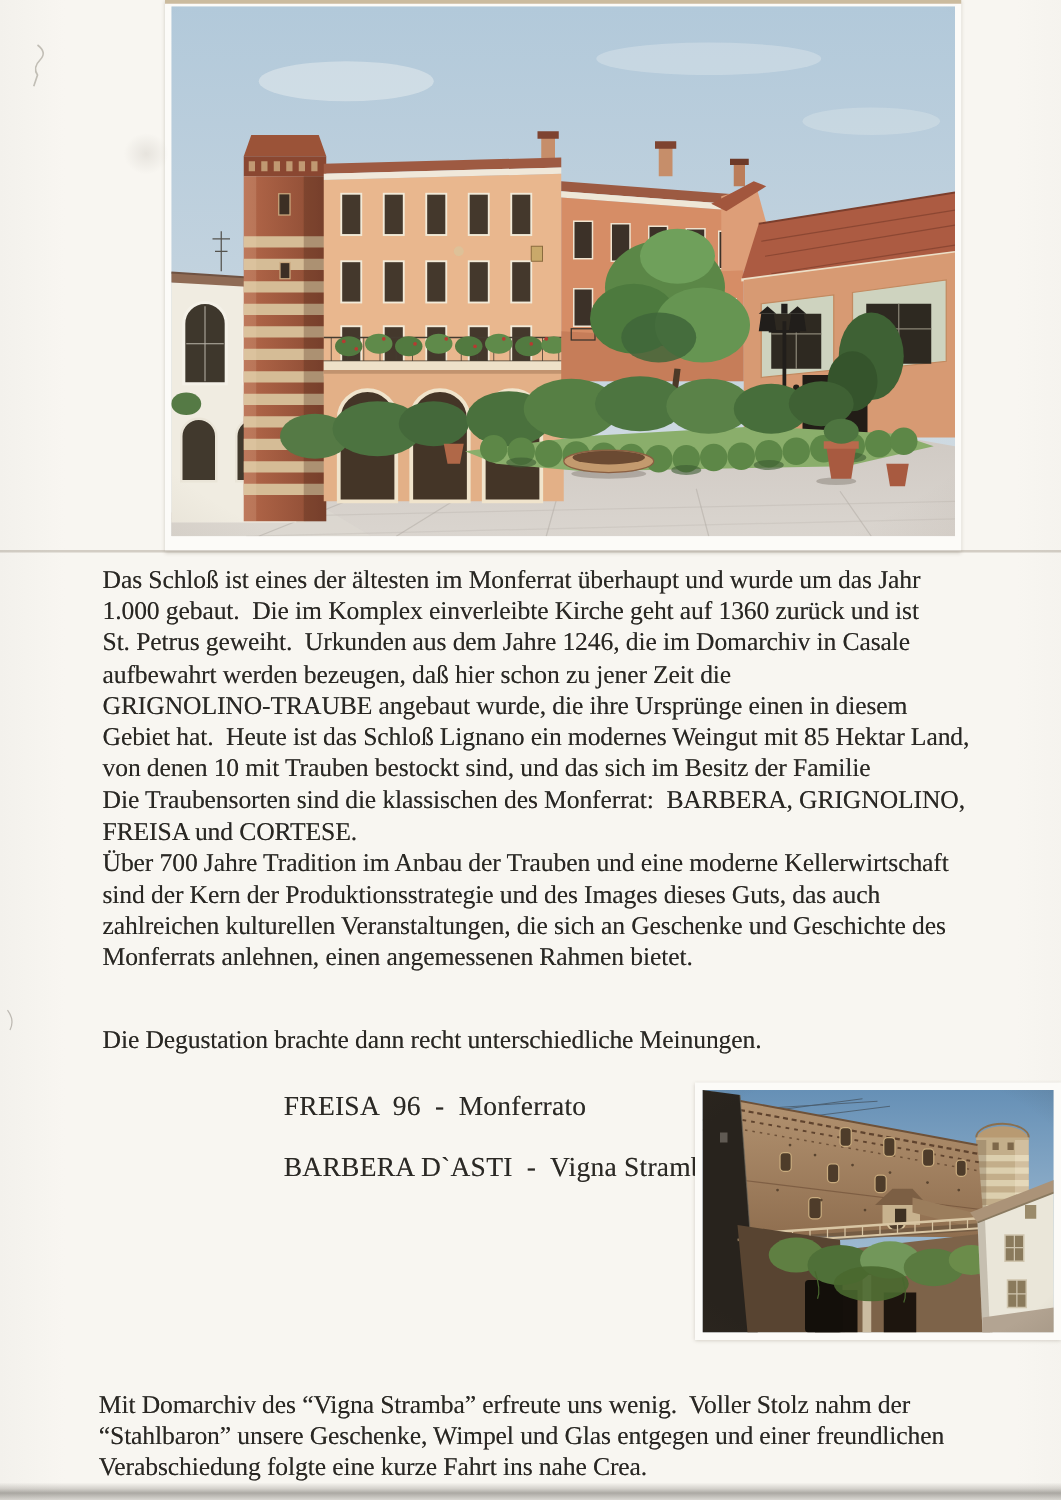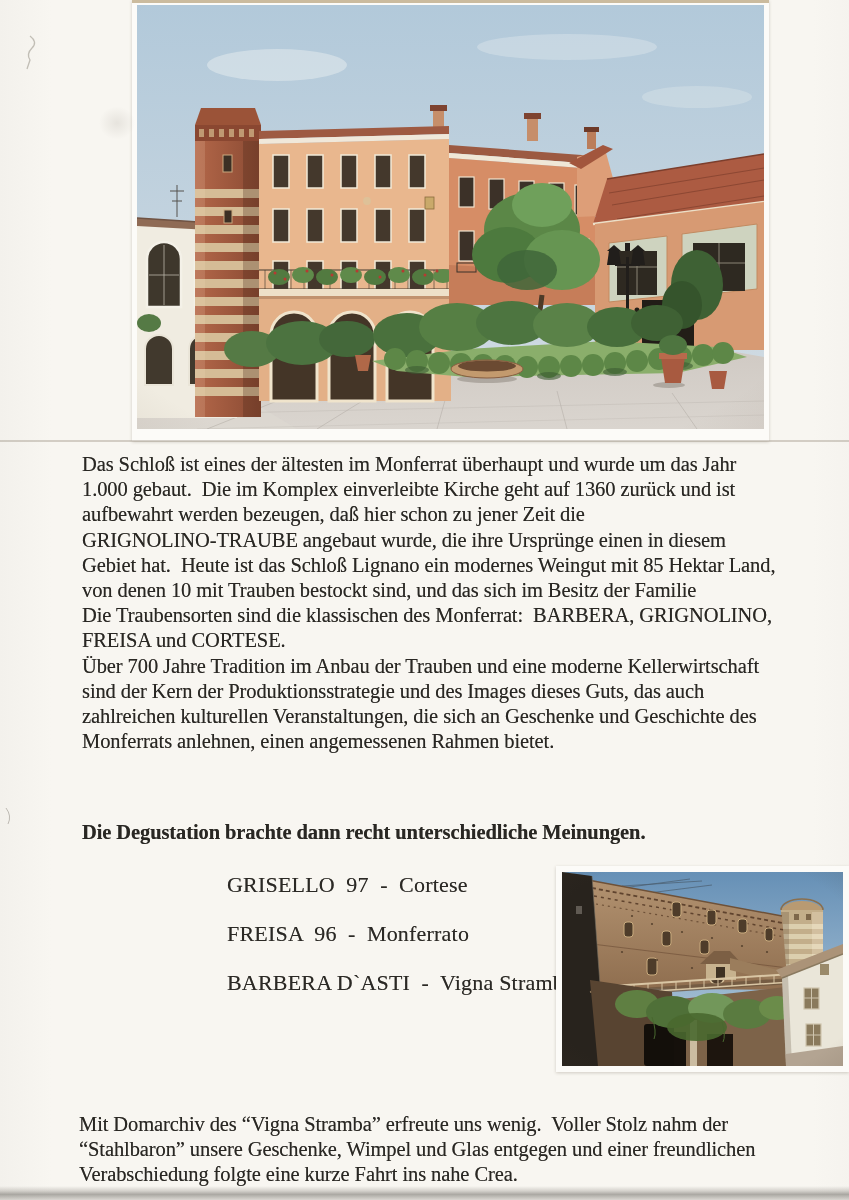--- a/index.html
+++ b/index.html
@@ -16,21 +16,21 @@
   .photo-two-wrap svg{position:absolute;left:6px;top:6px;}
   .scan-fold{position:absolute;left:0;top:440px;width:849px;height:2px;background:rgba(150,140,124,.38);}
   .bottom-band{position:absolute;left:0;top:1186px;width:849px;height:14px;
     background:linear-gradient(180deg,rgba(120,115,108,0) 0%,rgba(120,115,108,.28) 35%,rgba(95,92,86,.5) 60%,rgba(140,136,130,.28) 100%);}
   .smudge{position:absolute;left:92px;top:100px;width:50px;height:46px;border-radius:50%;
     background:radial-gradient(closest-side,rgba(140,132,120,.16),rgba(140,132,120,0) 72%);}
   .artifact{position:absolute;}
   .text-main{position:absolute;left:82px;top:452px;width:700px;}
   .body-line{white-space:pre;font-size:20.5px;line-height:25.2px;color:#292723;
     text-shadow:0 0 .5px rgba(40,38,34,.55);letter-spacing:-0.1px;}
-  .degustation{position:absolute;left:82px;top:820px;width:700px;font-weight:bold;}
+  .degustation{position:absolute;left:82px;top:820px;width:700px;}
   .wine-list{position:absolute;left:227px;top:861px;width:330px;}
   .wine-line{white-space:pre;font-size:22px;line-height:48.8px;color:#2b2925;
     text-shadow:0 0 .5px rgba(40,38,34,.5);letter-spacing:0.2px;}
   .closing{position:absolute;left:79px;top:1112px;width:720px;}
 </style>
 </head>
 <body>
 
 <div class="page">
 
@@ -347,20 +347,21 @@
     <path d="M22,4 q8,6 2,12 q-6,6 -2,12 l-3,9" stroke="#aba69c" stroke-width="1.3" fill="none" opacity="0.7"></path>
   </svg>
   <svg class="artifact" style="left:2px;top:806px" width="16" height="26">
     <path d="M4,2 q6,8 2,16" stroke="#9a958c" stroke-width="1" fill="none" opacity="0.6"></path>
   </svg>
 
   <div class="text-main">
     <div>
         <div class="body-line">Das Schloß ist eines der ältesten im Monferrat überhaupt und wurde um das Jahr</div>
         <div class="body-line">1.000 gebaut.  Die im Komplex einverleibte Kirche geht auf 1360 zurück und ist</div>
+        <div class="body-line">St. Petrus geweiht.  Urkunden aus dem Jahre 1246, die im Domarchiv in Casale</div>
         <div class="body-line">aufbewahrt werden bezeugen, daß hier schon zu jener Zeit die</div>
         <div class="body-line">GRIGNOLINO-TRAUBE angebaut wurde, die ihre Ursprünge einen in diesem</div>
         <div class="body-line">Gebiet hat.  Heute ist das Schloß Lignano ein modernes Weingut mit 85 Hektar Land,</div>
         <div class="body-line">von denen 10 mit Trauben bestockt sind, und das sich im Besitz der Familie</div>
       </div>
     <div>
         <div class="body-line">Die Traubensorten sind die klassischen des Monferrat:  BARBERA, GRIGNOLINO,</div>
         <div class="body-line">FREISA und CORTESE.</div>
       </div>
     <div>
@@ -369,21 +370,20 @@
         <div class="body-line">zahlreichen kulturellen Veranstaltungen, die sich an Geschenke und Geschichte des</div>
         <div class="body-line">Monferrats anlehnen, einen angemessenen Rahmen bietet.</div>
       </div>
   </div>
 
   <div class="degustation">
     <div class="body-line">Die Degustation brachte dann recht unterschiedliche Meinungen.</div>
   </div>
 
   <div class="wine-list">
-      <div class="wine-line">GRISELLO  97  -  Cortese</div>
       <div class="wine-line">FREISA  96  -  Monferrato</div>
       <div class="wine-line">BARBERA D`ASTI  -  Vigna Stramba</div>
     </div>
 
   <div class="photo-wrap photo-two-wrap">
     <svg width="281" height="194" viewBox="0 0 281 194">
       <defs>
         <linearGradient id="sky2" x1="0" y1="0" x2="0" y2="1">
           <stop offset="0" stop-color="#6690b6"></stop>
             <stop offset="0.65" stop-color="#9db9d0"></stop>

